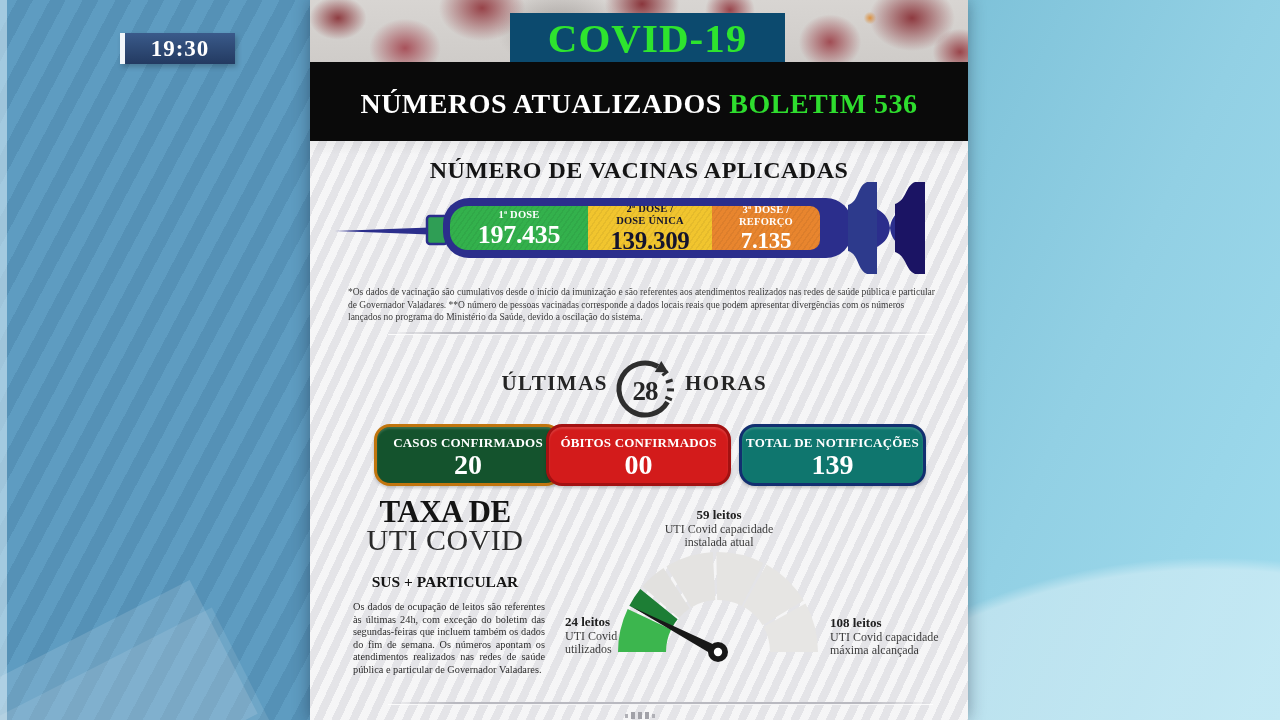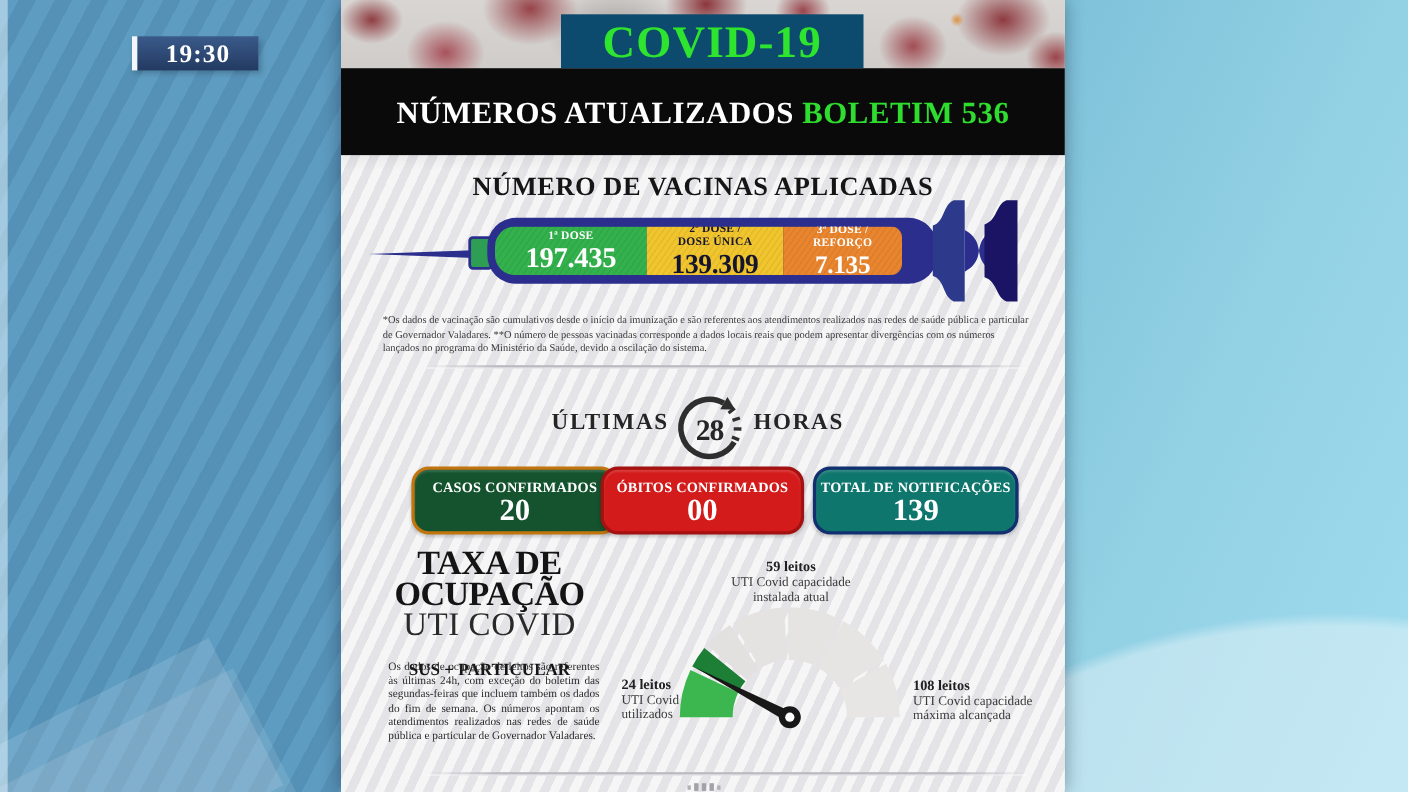--- a/index.html
+++ b/index.html
@@ -192,21 +192,20 @@
       <span class="sl">ÓBITOS CONFIRMADOS</span>
       <span class="sv">00</span>
     </div>
     <div class="stat-box sb3">
       <span class="sl">TOTAL DE NOTIFICAÇÕES</span>
       <span class="sv">139</span>
     </div>
 
     <div class="icu-title">
       <div class="icu-t1">TAXA DE</div>
-      <div class="icu-t2">OCUPAÇÃO</div>
       <div class="icu-t3">UTI COVID</div>
       <div class="icu-t4">SUS + PARTICULAR</div>
     </div>
     <div class="icu-note">Os dados de ocupação de leitos são referentes às últimas 24h, com exceção do boletim das segundas-feiras que incluem também os dados do fim de semana. Os números apontam os atendimentos realizados nas redes de saúde pública e particular de  Governador Valadares.</div>
 
     <svg class="gauge-svg" width="260" height="120" viewBox="0 0 260 120">
       <path d="M30,107 A100,100 0 0 1 39.7,64 L83.1,84.6 A52,52 0 0 0 78,107 Z" fill="#3cb64e"></path>
       <path d="M41.3,60.8 A100,100 0 0 1 52.3,44.1 L89.6,74.3 A52,52 0 0 0 83.9,83 Z" fill="#1d7e35"></path>
       <path d="M54.5,41.4 A100,100 0 0 1 75.5,23.1 L101.7,63.4 A52,52 0 0 0 90.8,72.9 Z" fill="#e2e1df"></path>
       <path d="M78.5,21.3 A100,100 0 0 1 124.8,7.1 L127.3,55.1 A52,52 0 0 0 103.2,62.4 Z" fill="#e4e3e1"></path>

